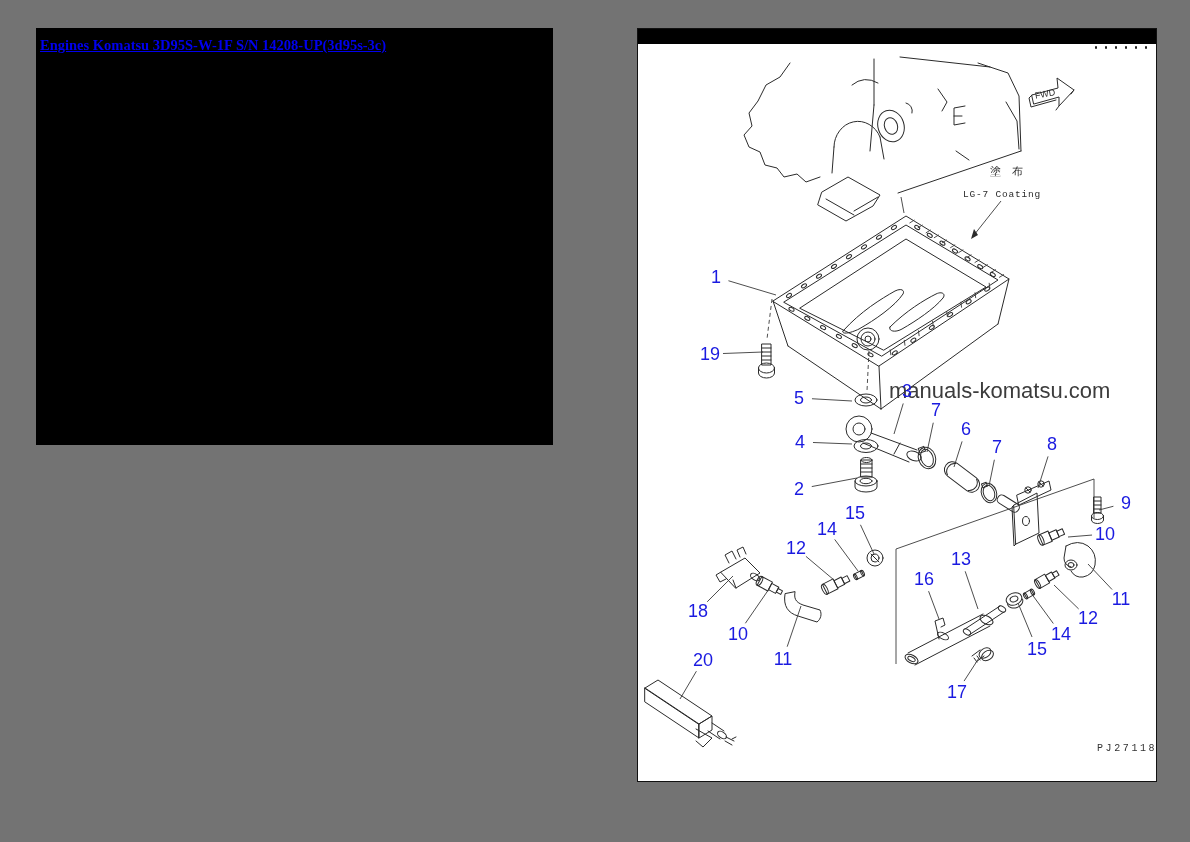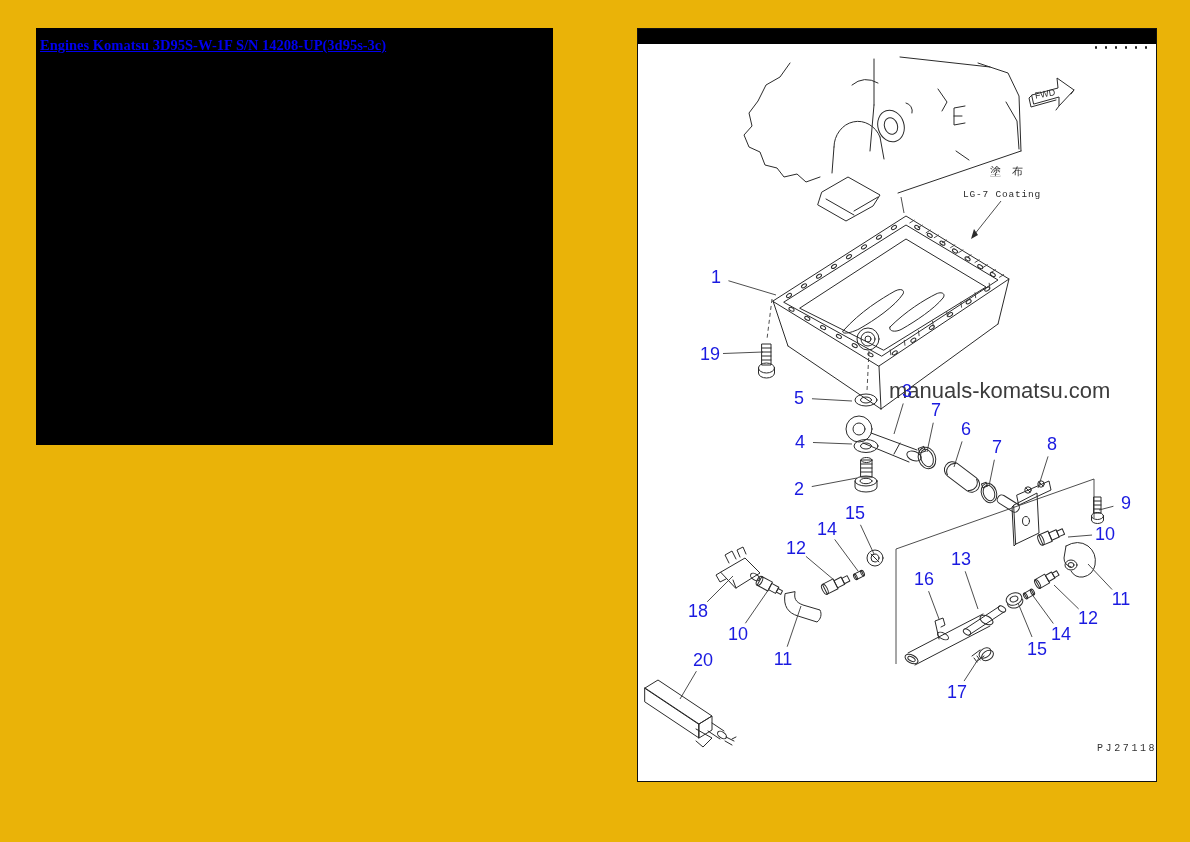--- a/index.html
+++ b/index.html
@@ -1,16 +1,16 @@
 <!DOCTYPE html>
 <html><head>
 <meta charset="utf-8">
 <style>
   html,body{margin:0;padding:0;background:#fff;}
-  #page{position:relative;width:1190px;height:842px;background:#eab308;overflow:hidden;
+  #page{position:relative;width:1190px;height:842px;background:#737373;overflow:hidden;
         font-family:"Liberation Sans",sans-serif;}
   #left-panel{position:absolute;left:36px;top:28px;width:517px;height:417px;background:#000;}
   #model-link{display:inline-block;margin:9px 0 0 4px;font-family:"Liberation Serif",serif;
         font-weight:bold;font-size:14.5px;color:#0000ee;text-decoration:underline;cursor:pointer;}
   #diagram-box{position:absolute;left:637px;top:28px;width:518px;height:752px;
         border:1px solid #111;box-sizing:content-box;background:#fff;}
   #diagram-svg{display:block;}
   .ln{stroke:#2b2b2b;stroke-width:1;fill:none;stroke-linejoin:round;stroke-linecap:round;}
   .thin{stroke:#3a3a3a;stroke-width:0.9;fill:none;}
   text{user-select:none;}

